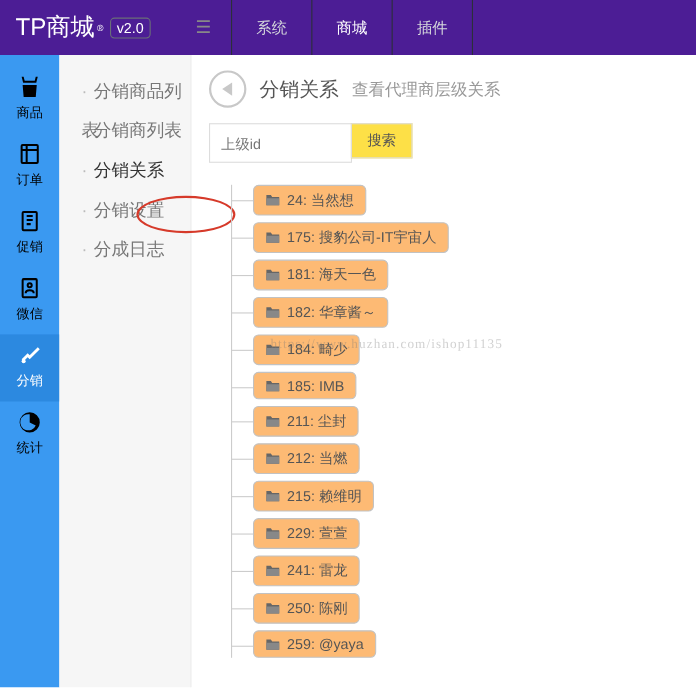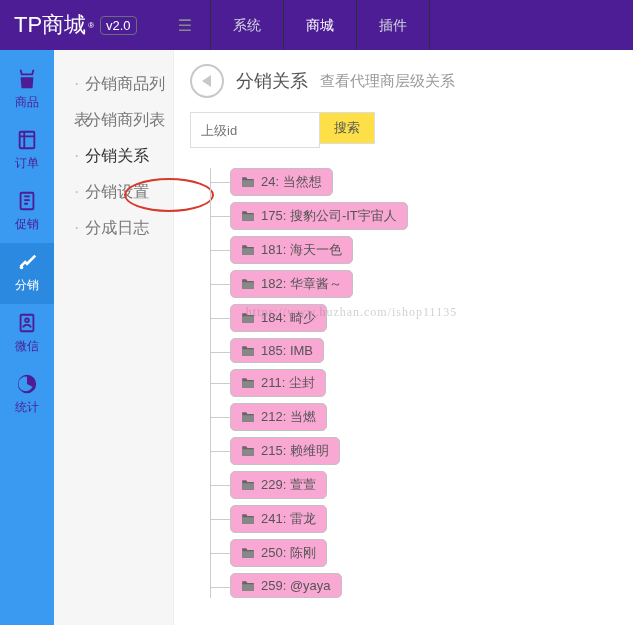--- a/index.html
+++ b/index.html
@@ -8,21 +8,21 @@
 .logo{width:170px;padding-left:14px;font-size:22px;display:flex;align-items:center}
 .logo sup{font-size:8px;margin-left:2px}
 .ver{border:1px solid #6a6e78;border-radius:4px;font-size:13px;padding:1px 5px;margin-left:6px}
 .menu-toggle{width:30px;text-align:center;color:#888}
 .topnav{display:flex;margin-left:10px}
 .topnav-item{padding:0 22px;height:50px;line-height:50px;font-size:14px;color:#d5d7dc;border-right:1px solid #2b2f3a;cursor:pointer}
 .topnav-item:first-child{border-left:1px solid #2b2f3a}
 .topnav-item.active{color:#fff}
 .body{display:flex;height:575px}
 .iconbar{width:54px;background:#3a99f1;display:flex;flex-direction:column;align-items:center;padding-top:10px}
-.icn{width:54px;text-align:center;padding:8px 0 10px;color:#4c1d95;cursor:pointer}
+.icn{width:54px;text-align:center;padding:8px 0 10px;color:#000000;cursor:pointer}
 .icn.active{background:#2c89e0;color:#fff}
 .icn-svg{width:22px;height:22px;margin:0 auto 4px;display:block}
 .icn-label{font-size:12px}
 .subnav{width:120px;background:#f6f6f6;border-right:1px solid #eee;padding-top:16px;position:relative}
 .sub-item{height:36px;line-height:36px;padding-left:20px;font-size:16px;color:#777;cursor:pointer}
 .sub-item::before{content:"·";margin-right:6px;color:#bbb}
 .sub-item.active{color:#333;font-weight:500}
 .circle-mark{position:absolute;top:128px;left:70px;width:90px;height:34px;border:2px solid #d63a2a;border-radius:50%;pointer-events:none}
 .main{flex:1;background:#fff;padding:14px 16px;overflow:hidden}
 .page-head{display:flex;align-items:center;margin-bottom:14px}
@@ -30,21 +30,21 @@
 .back-arrow{width:0;height:0;border-top:6px solid transparent;border-bottom:6px solid transparent;border-right:9px solid #c8c8c8;margin-left:-2px}
 .page-title{font-size:18px;color:#555;margin-right:12px}
 .page-sub{font-size:15px;color:#999}
 .search-row{display:flex;margin-bottom:20px}
 .search-input{width:130px;height:36px;border:1px solid #ddd;padding:0 10px;font-size:13px;outline:none}
 .search-btn{height:32px;padding:0 14px;border:1px solid #ddd;background:#fde047;font-size:13px;color:#555;cursor:pointer;margin-left:-1px}
 .tree{position:relative;padding-left:20px}
 .tree::before{content:"";position:absolute;left:20px;top:0;bottom:0;width:1px;background:#ccc}
 .node{position:relative;margin:6px 0 6px 20px}
 .node::before{content:"";position:absolute;left:-20px;top:14px;width:20px;height:1px;background:#ccc}
-.node-box{display:inline-flex;align-items:center;border:1px solid #c2c2c2;border-radius:5px;padding:4px 10px;font-size:13px;color:#555;cursor:pointer;background:#f9a8d4}
+.node-box{display:inline-flex;align-items:center;border:1px solid #c2c2c2;border-radius:5px;padding:4px 10px;font-size:13px;color:#555;cursor:pointer;background:#fdba74}
 .folder-icon{width:14px;height:12px;margin-right:6px}
 .watermark{position:absolute;top:305px;left:70px;right:0;text-align:center;font-size:12px;color:rgba(120,120,120,0.35);font-family:Georgia,serif;pointer-events:none;letter-spacing:1px}
 </style>
 </head>
 <body>
 
 <div class="topbar">
   <div class="logo">
     <span>TP商城</span>
       <sup>®</sup>
@@ -73,34 +73,34 @@
         </svg>
         <div class="icn-label">订单</div>
       </div>
       <div class="icn">
         <svg class="icn-svg" viewBox="0 0 24 24" fill="none" stroke="currentColor" stroke-width="2">
           <rect x="5" y="3" width="14" height="18" rx="1"></rect>
           <path d="M9 7h6M9 11h6M9 15h4"></path>
         </svg>
         <div class="icn-label">促销</div>
       </div>
+      <div class="icn">
+        <svg class="icn-svg" viewBox="0 0 24 24" fill="none" stroke="currentColor" stroke-width="2">
+          <rect x="5" y="3" width="14" height="18" rx="1"></rect>
+          <circle cx="12" cy="9" r="2"></circle>
+          <path d="M8 17c0-2 2-3 4-3s4 1 4 3"></path>
+        </svg>
+        <div class="icn-label">微信</div>
+      </div>
       <div class="icn active">
         <svg class="icn-svg" viewBox="0 0 24 24" fill="currentColor">
           <path d="M20 4l-8 8-2-2-6 6 2 2 4-4 2 2 10-10z"></path>
           <circle cx="6" cy="18" r="2"></circle>
         </svg>
         <div class="icn-label">分销</div>
-      </div>
-      <div class="icn">
-        <svg class="icn-svg" viewBox="0 0 24 24" fill="none" stroke="currentColor" stroke-width="2">
-          <rect x="5" y="3" width="14" height="18" rx="1"></rect>
-          <circle cx="12" cy="9" r="2"></circle>
-          <path d="M8 17c0-2 2-3 4-3s4 1 4 3"></path>
-        </svg>
-        <div class="icn-label">微信</div>
       </div>
       <div class="icn">
         <svg class="icn-svg" viewBox="0 0 24 24" fill="currentColor">
           <path d="M12 2a10 10 0 100 20 10 10 0 000-20zm0 2v8l6 3a8 8 0 11-6-11z"></path>
         </svg>
         <div class="icn-label">统计</div>
       </div>
     </div>
   <div class="subnav">
     <div class="circle-mark"></div>

